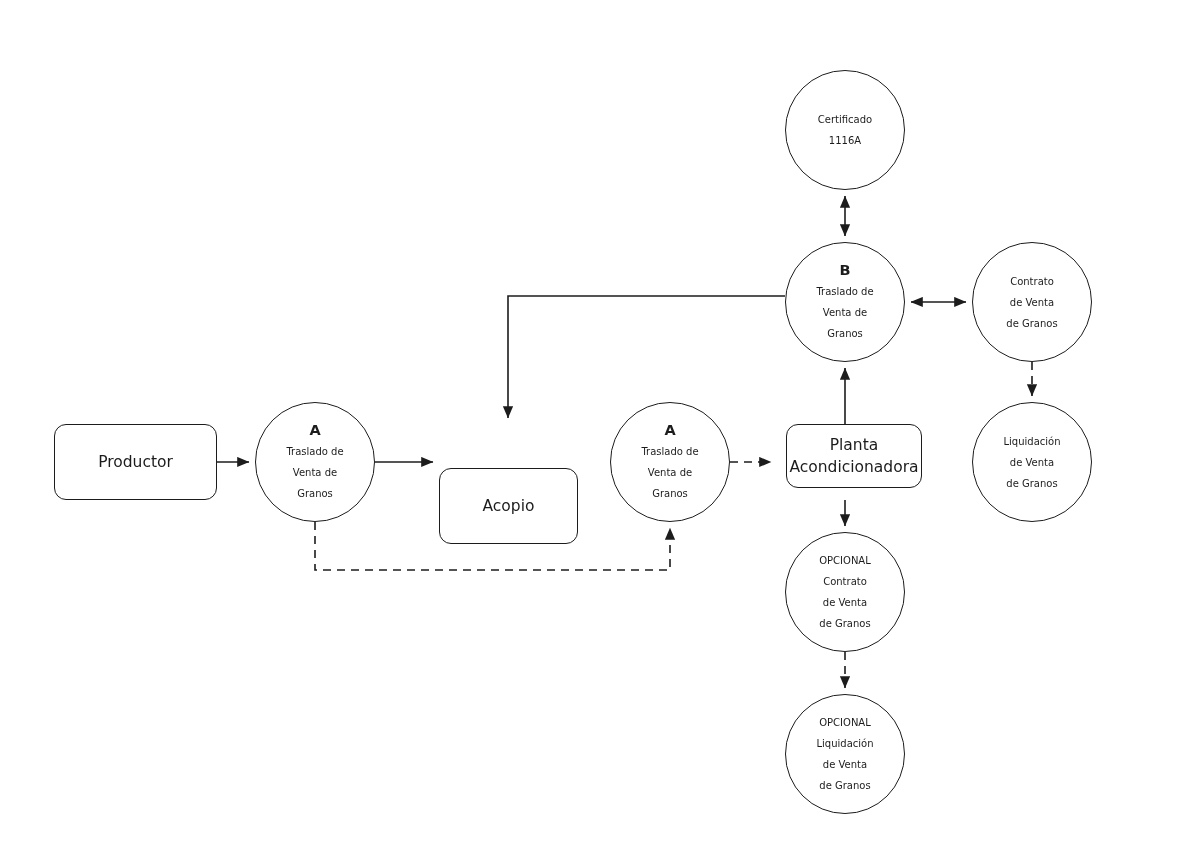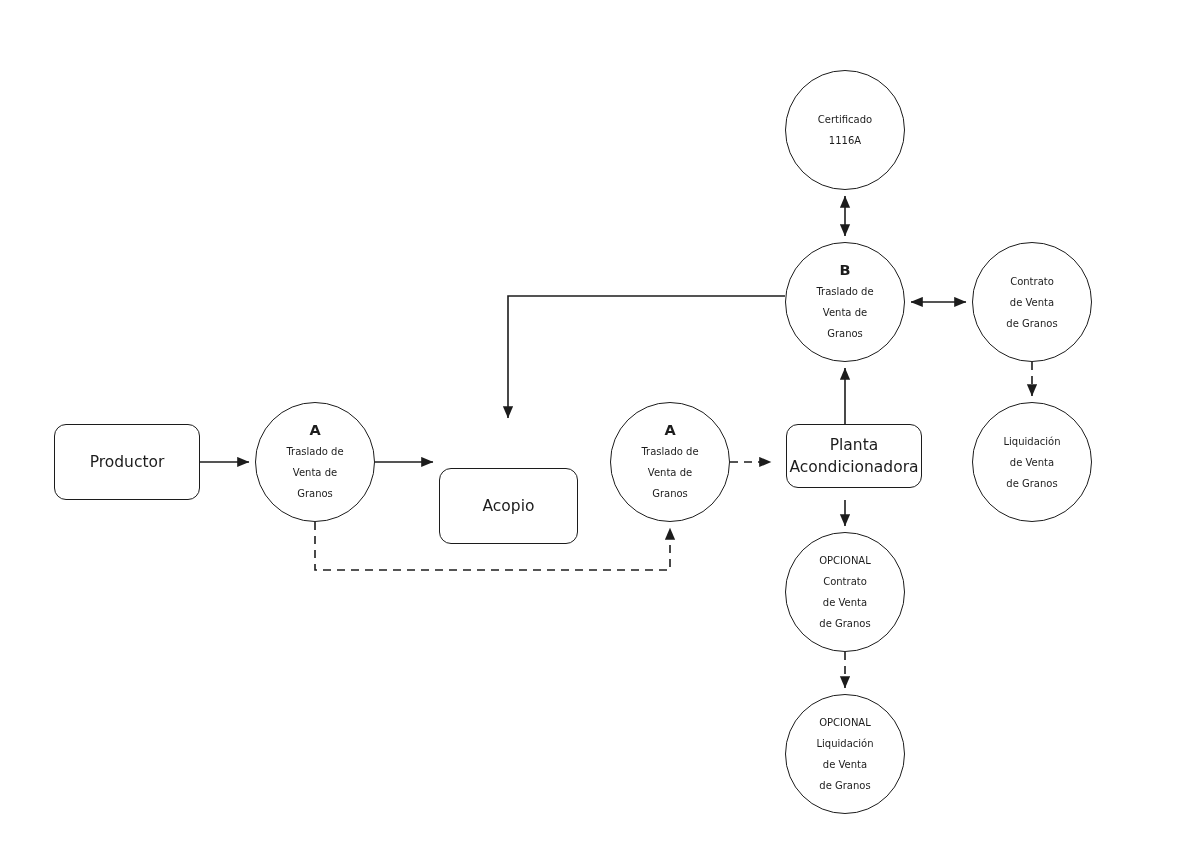--- a/index.html
+++ b/index.html
@@ -79,21 +79,21 @@
         <path d="M 730 462 L 771 462" fill="none" stroke="#1c1c1c" stroke-width="1.6" stroke-linecap="butt" stroke-linejoin="miter" stroke-dasharray="8,6" marker-end="url(#arrow-end)"></path>
         <path d="M 845 424 L 845 368" fill="none" stroke="#1c1c1c" stroke-width="1.6" stroke-linecap="butt" stroke-linejoin="miter" marker-end="url(#arrow-end)"></path>
         <path d="M 845 236 L 845 196" fill="none" stroke="#1c1c1c" stroke-width="1.6" stroke-linecap="butt" stroke-linejoin="miter" marker-end="url(#arrow-end)" marker-start="url(#arrow-start)"></path>
         <path d="M 911 302 L 966 302" fill="none" stroke="#1c1c1c" stroke-width="1.6" stroke-linecap="butt" stroke-linejoin="miter" marker-end="url(#arrow-end)" marker-start="url(#arrow-start)"></path>
         <path d="M 1032 362 L 1032 396" fill="none" stroke="#1c1c1c" stroke-width="1.6" stroke-linecap="butt" stroke-linejoin="miter" stroke-dasharray="8,6" marker-end="url(#arrow-end)"></path>
         <path d="M 845 500 L 845 526" fill="none" stroke="#1c1c1c" stroke-width="1.6" stroke-linecap="butt" stroke-linejoin="miter" marker-end="url(#arrow-end)"></path>
         <path d="M 845 652 L 845 688" fill="none" stroke="#1c1c1c" stroke-width="1.6" stroke-linecap="butt" stroke-linejoin="miter" stroke-dasharray="8,6" marker-end="url(#arrow-end)"></path>
       </g>
   </svg>
   <div id="node-layer">
-      <div class="node rounded-rect rect-label" style="left: 54px; top: 424px; width: 146px; height: 76px; border-color: rgb(28, 28, 28);">
+      <div class="node rounded-rect rect-label" style="left: 54px; top: 424px; width: 163px; height: 76px; border-color: rgb(28, 28, 28);">
         <span class="line">Productor</span>
       </div>
       <div class="node circle" style="left: 255px; top: 402px; width: 120px; height: 120px; border-color: rgb(28, 28, 28);">
         <span class="line bold">A</span>
         <span class="line">Traslado de</span>
         <span class="line">Venta de</span>
         <span class="line">Granos</span>
       </div>
       <div class="node rounded-rect rect-label" style="left: 439px; top: 424px; width: 139px; height: 76px; border-color: rgb(28, 28, 28); margin-top: 44px;">
         <span class="line">Acopio</span>

